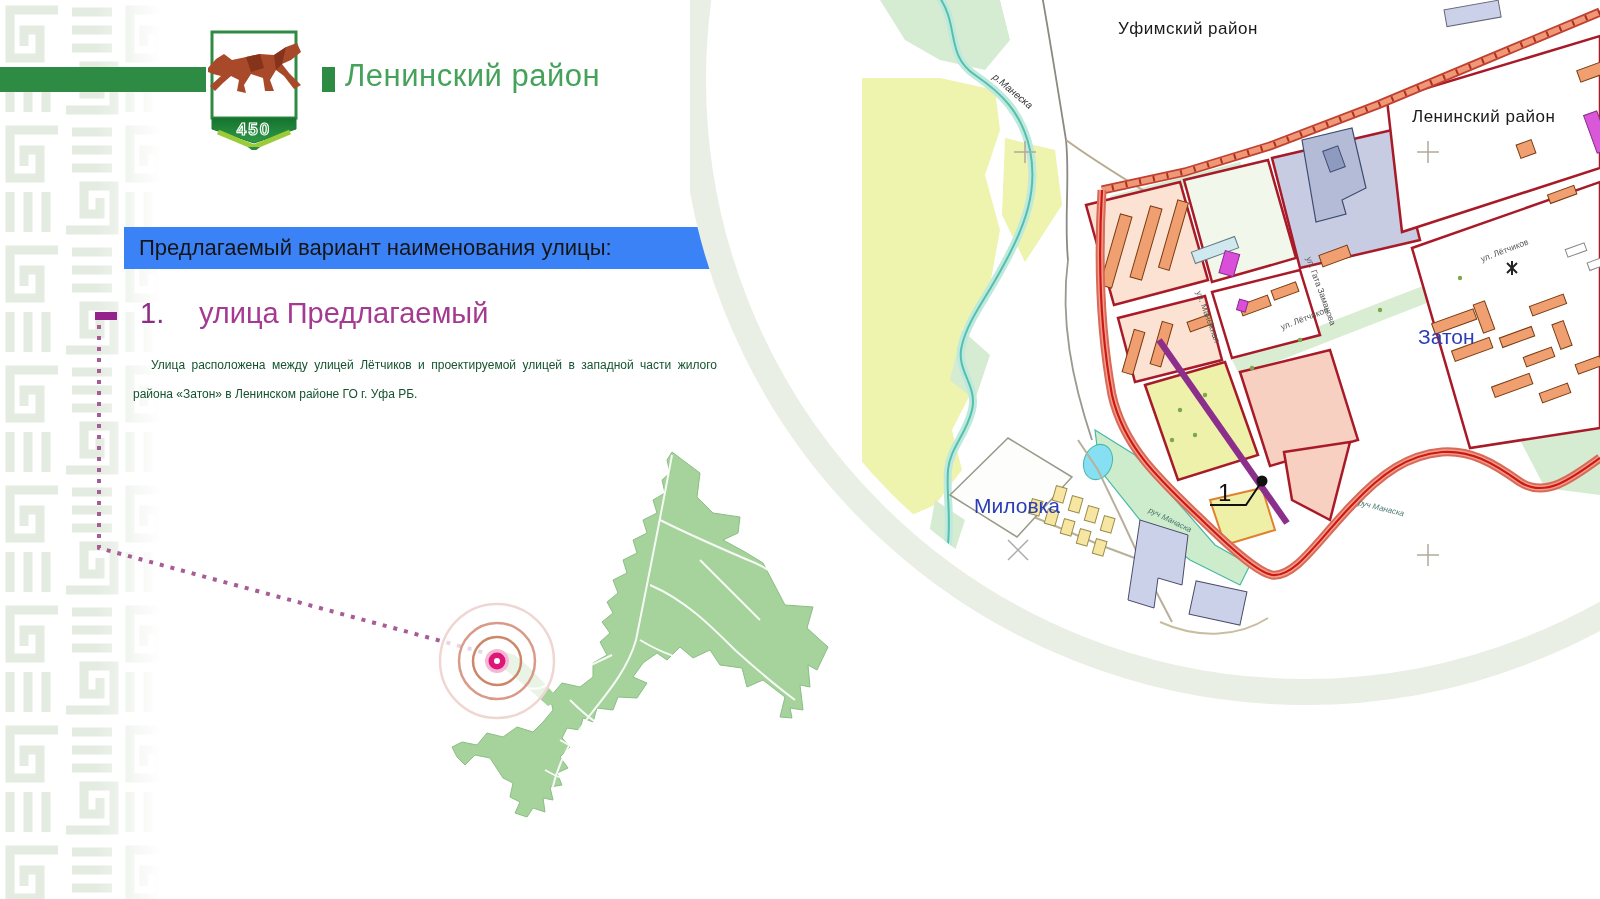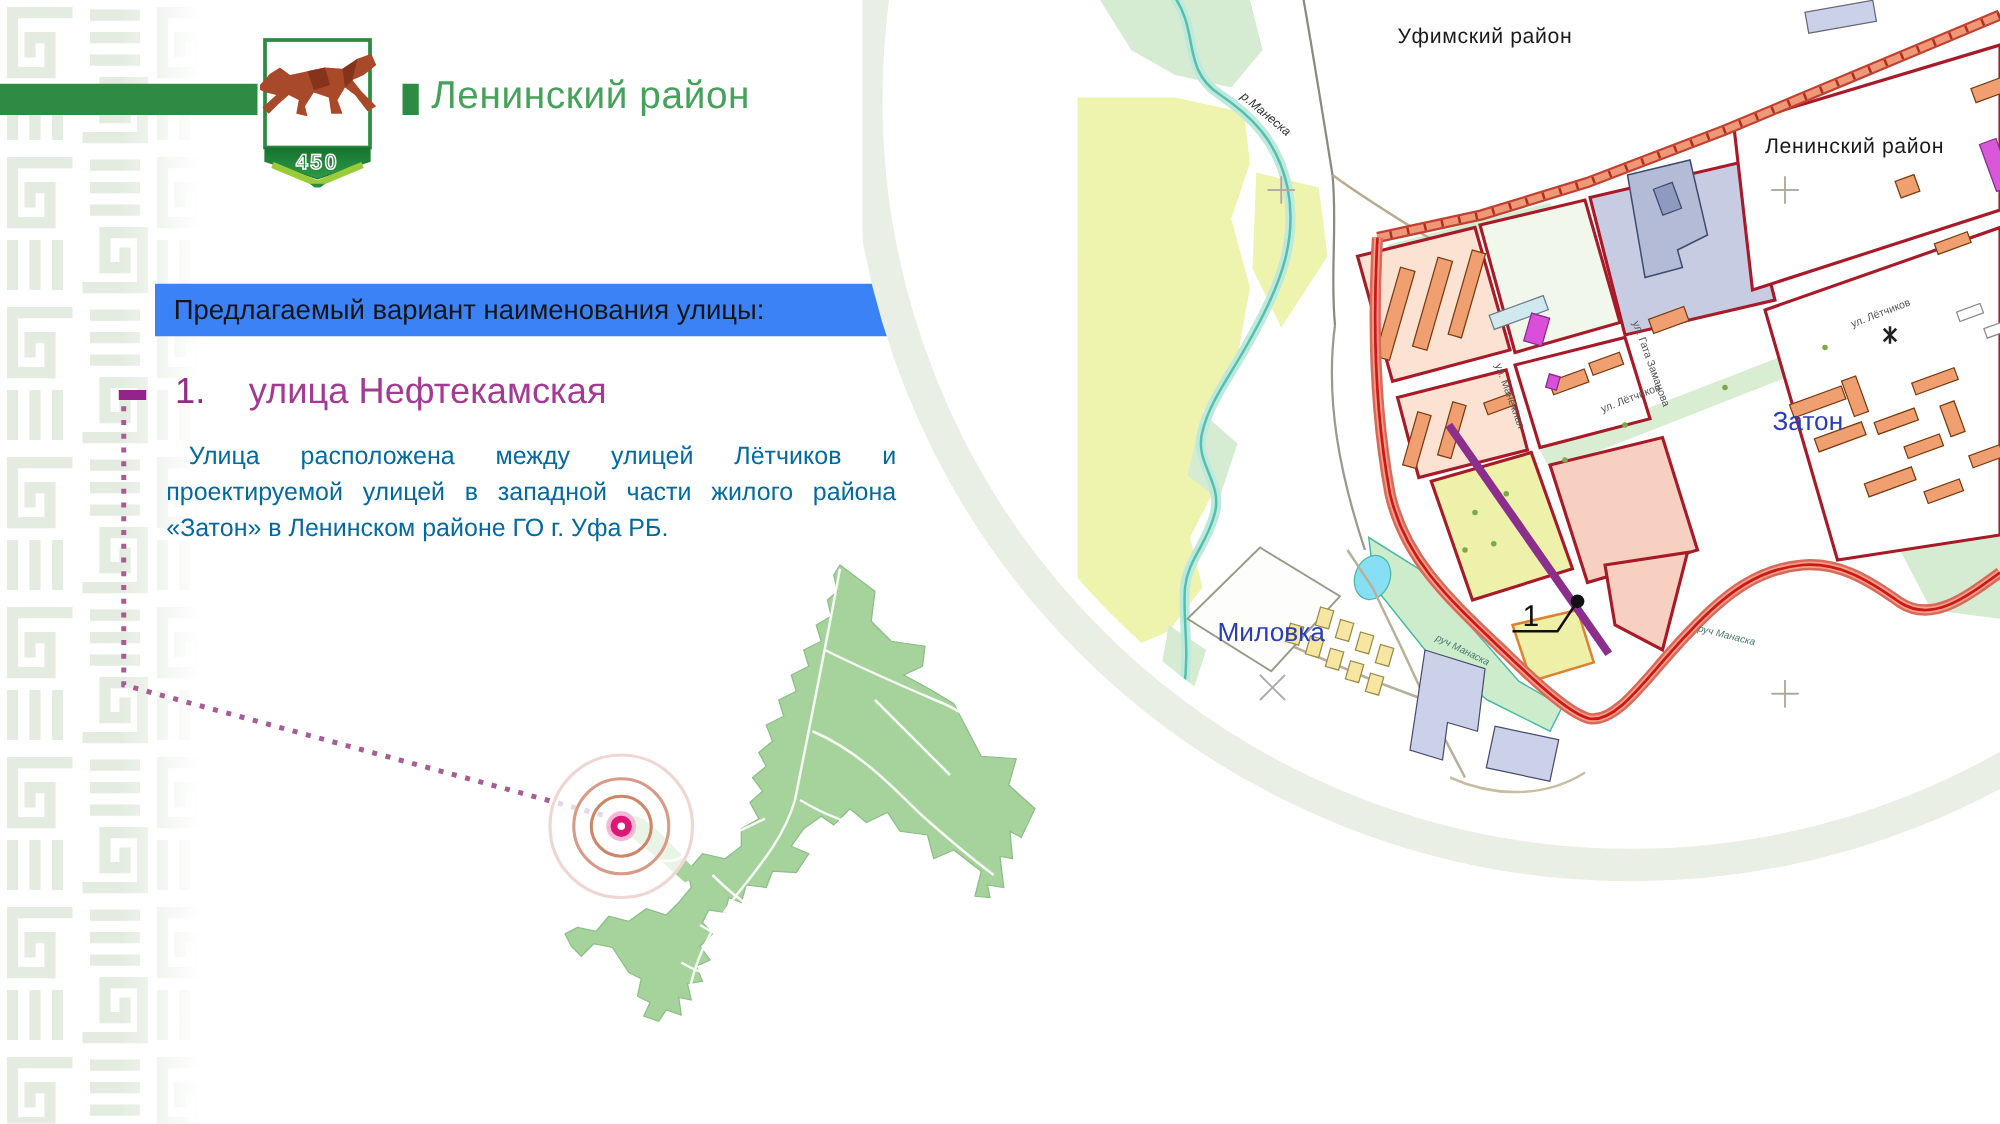--- a/index.html
+++ b/index.html
@@ -7,21 +7,21 @@
        font-family:"Liberation Sans",sans-serif;}
   .abs{position:absolute;}
   .greenbar{left:0;top:67px;width:206px;height:25px;background:#2e8b43;}
   .greenbar2{left:322px;top:67px;width:13px;height:25px;background:#2e8b43;}
   .district-title{left:345px;top:58px;font-size:31px;color:#46a25b;letter-spacing:0.5px;}
   .proposal-box{left:124px;top:227px;width:573px;height:42px;background:#3b82f6;
                 color:#151515;font-size:22px;line-height:42px;padding-left:15px;white-space:nowrap;}
   .item-dash{left:95px;top:312px;width:22px;height:8px;background:#94248c;}
   .item-num{left:140px;top:297px;font-size:29px;color:#8e2d86;}
   .item-name{left:199px;top:297px;font-size:29px;color:#a43a92;}
-  .desc{left:133px;top:351px;width:584px;font-size:20px;line-height:29px;color:#0369a1;
+  .desc{left:133px;top:351px;width:584px;font-size:12px;line-height:29px;color:#14532d;
         text-align:justify;text-indent:18px;}
   svg{display:block;}
   svg text{font-family:"Liberation Sans",sans-serif;}
   .lbl-district{font-size:17px;fill:#1a1a1a;letter-spacing:0.5px;}
   .lbl-blue{font-size:21px;fill:#2b3db6;}
   .lbl-street{font-size:8.5px;fill:#555;}
   .lbl-water{font-size:8px;fill:#4a7a72;font-style:italic;}
   .lbl-river{font-size:10px;fill:#333;font-style:italic;}
   .lbl-marker{font-size:24px;fill:#111;}
   .logo-450{font-size:17px;font-weight:bold;letter-spacing:2px;fill:none;stroke:#ffffff;stroke-width:1.2;}
@@ -72,21 +72,21 @@
     <path d="M45,29 L59,26 L63,40 L50,44 Z M73,27 L85,19 L81,36 L75,42 Z" fill="#7c3018" opacity="0.8"></path>
   </g>
 </svg>
 
 <div class="abs district-title">Ленинский район</div>
 
 <div class="abs proposal-box">Предлагаемый вариант наименования улицы:</div>
 
 <div class="abs item-dash"></div>
 <div class="abs item-num">1.</div>
-<div class="abs item-name">улица Нефтекамская</div>
+<div class="abs item-name">улица Предлагаемый</div>
 
 <div class="abs desc">Улица расположена между улицей Лётчиков и проектируемой улицей в западной части жилого района «Затон» в Ленинском районе ГО г. Уфа РБ.</div>
 
 <svg class="abs" style="left:0;top:300px" width="900" height="599" viewBox="0 300 900 599">
   <g>
     <path fill="#a6d29c" stroke="#8cbe86" stroke-width="1" d="
       M672,452 L700,473 L697,497 L713,513 L740,517 L738,533 L723,540 L745,552 L763,563 L785,605
       L813,607 L807,628 L828,647 L817,670 L808,665 L810,687 L800,685 L803,710 L790,708 L792,718
       L780,717 L785,697 L763,680 L747,687 L742,668 L720,665 L710,650 L693,658 L680,647 L667,660
       L657,653 L643,663 L633,677 L647,683 L637,698 L618,697 L613,710 L597,708 L593,722 L583,718

